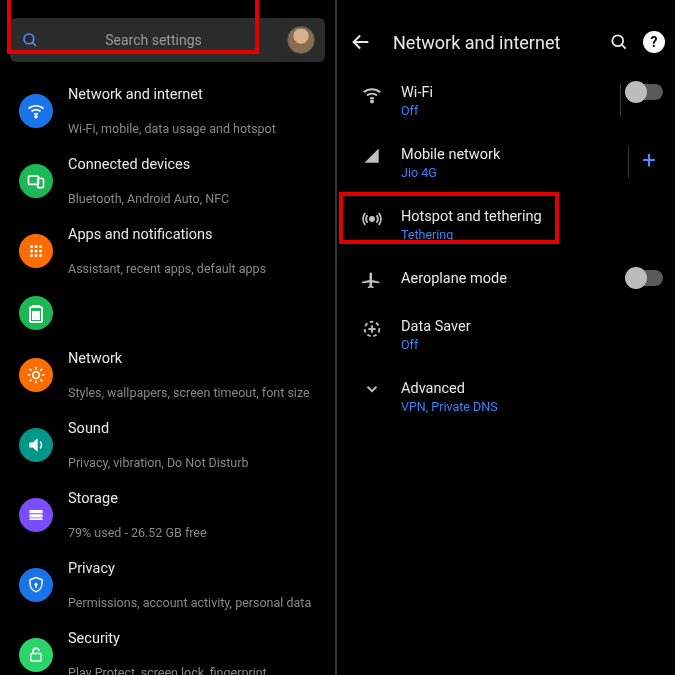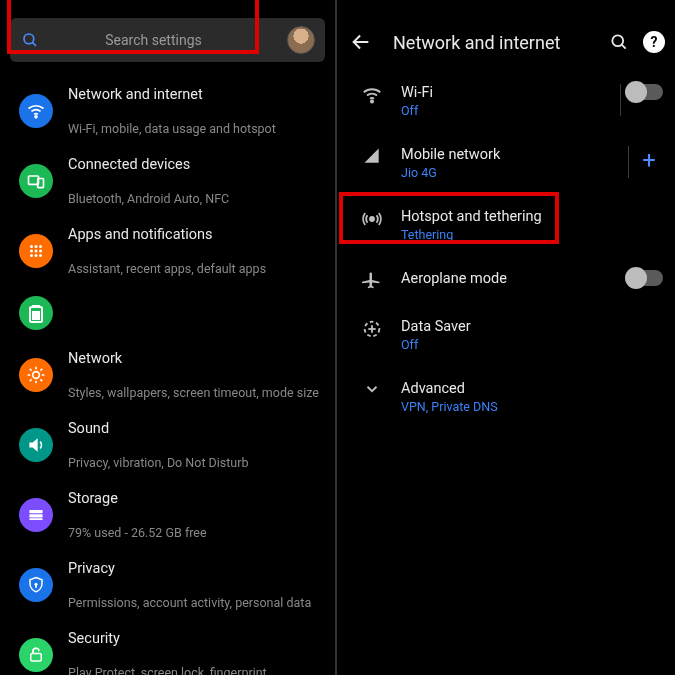--- a/index.html
+++ b/index.html
@@ -148,21 +148,21 @@
                 <line x1="19" y1="12" x2="22" y2="12"></line>
                 <line x1="4.5" y1="4.5" x2="6.8" y2="6.8"></line>
                 <line x1="17.2" y1="17.2" x2="19.5" y2="19.5"></line>
                 <line x1="4.5" y1="19.5" x2="6.8" y2="17.2"></line>
                 <line x1="17.2" y1="6.8" x2="19.5" y2="4.5"></line>
               </svg>
         </div>
           </div>
         <div class="txts">
           <div class="title">Network</div>
-          <div class="sub">Styles, wallpapers, screen timeout, mode size</div>
+          <div class="sub">Styles, wallpapers, screen timeout, font size</div>
         </div>
       </div>
 
       <div class="item">
         <div class="iconc">
             <div class="icirc bg-teal">
           <svg width="20" height="20" viewBox="0 0 24 24" fill="#fff">
                 <path d="M4 9v6h4l6 5V4l-6 5H4z"></path>
                 <path d="M17 8a6 6 0 0 1 0 8" fill="none" stroke="#fff" stroke-width="2"></path>
               </svg>

